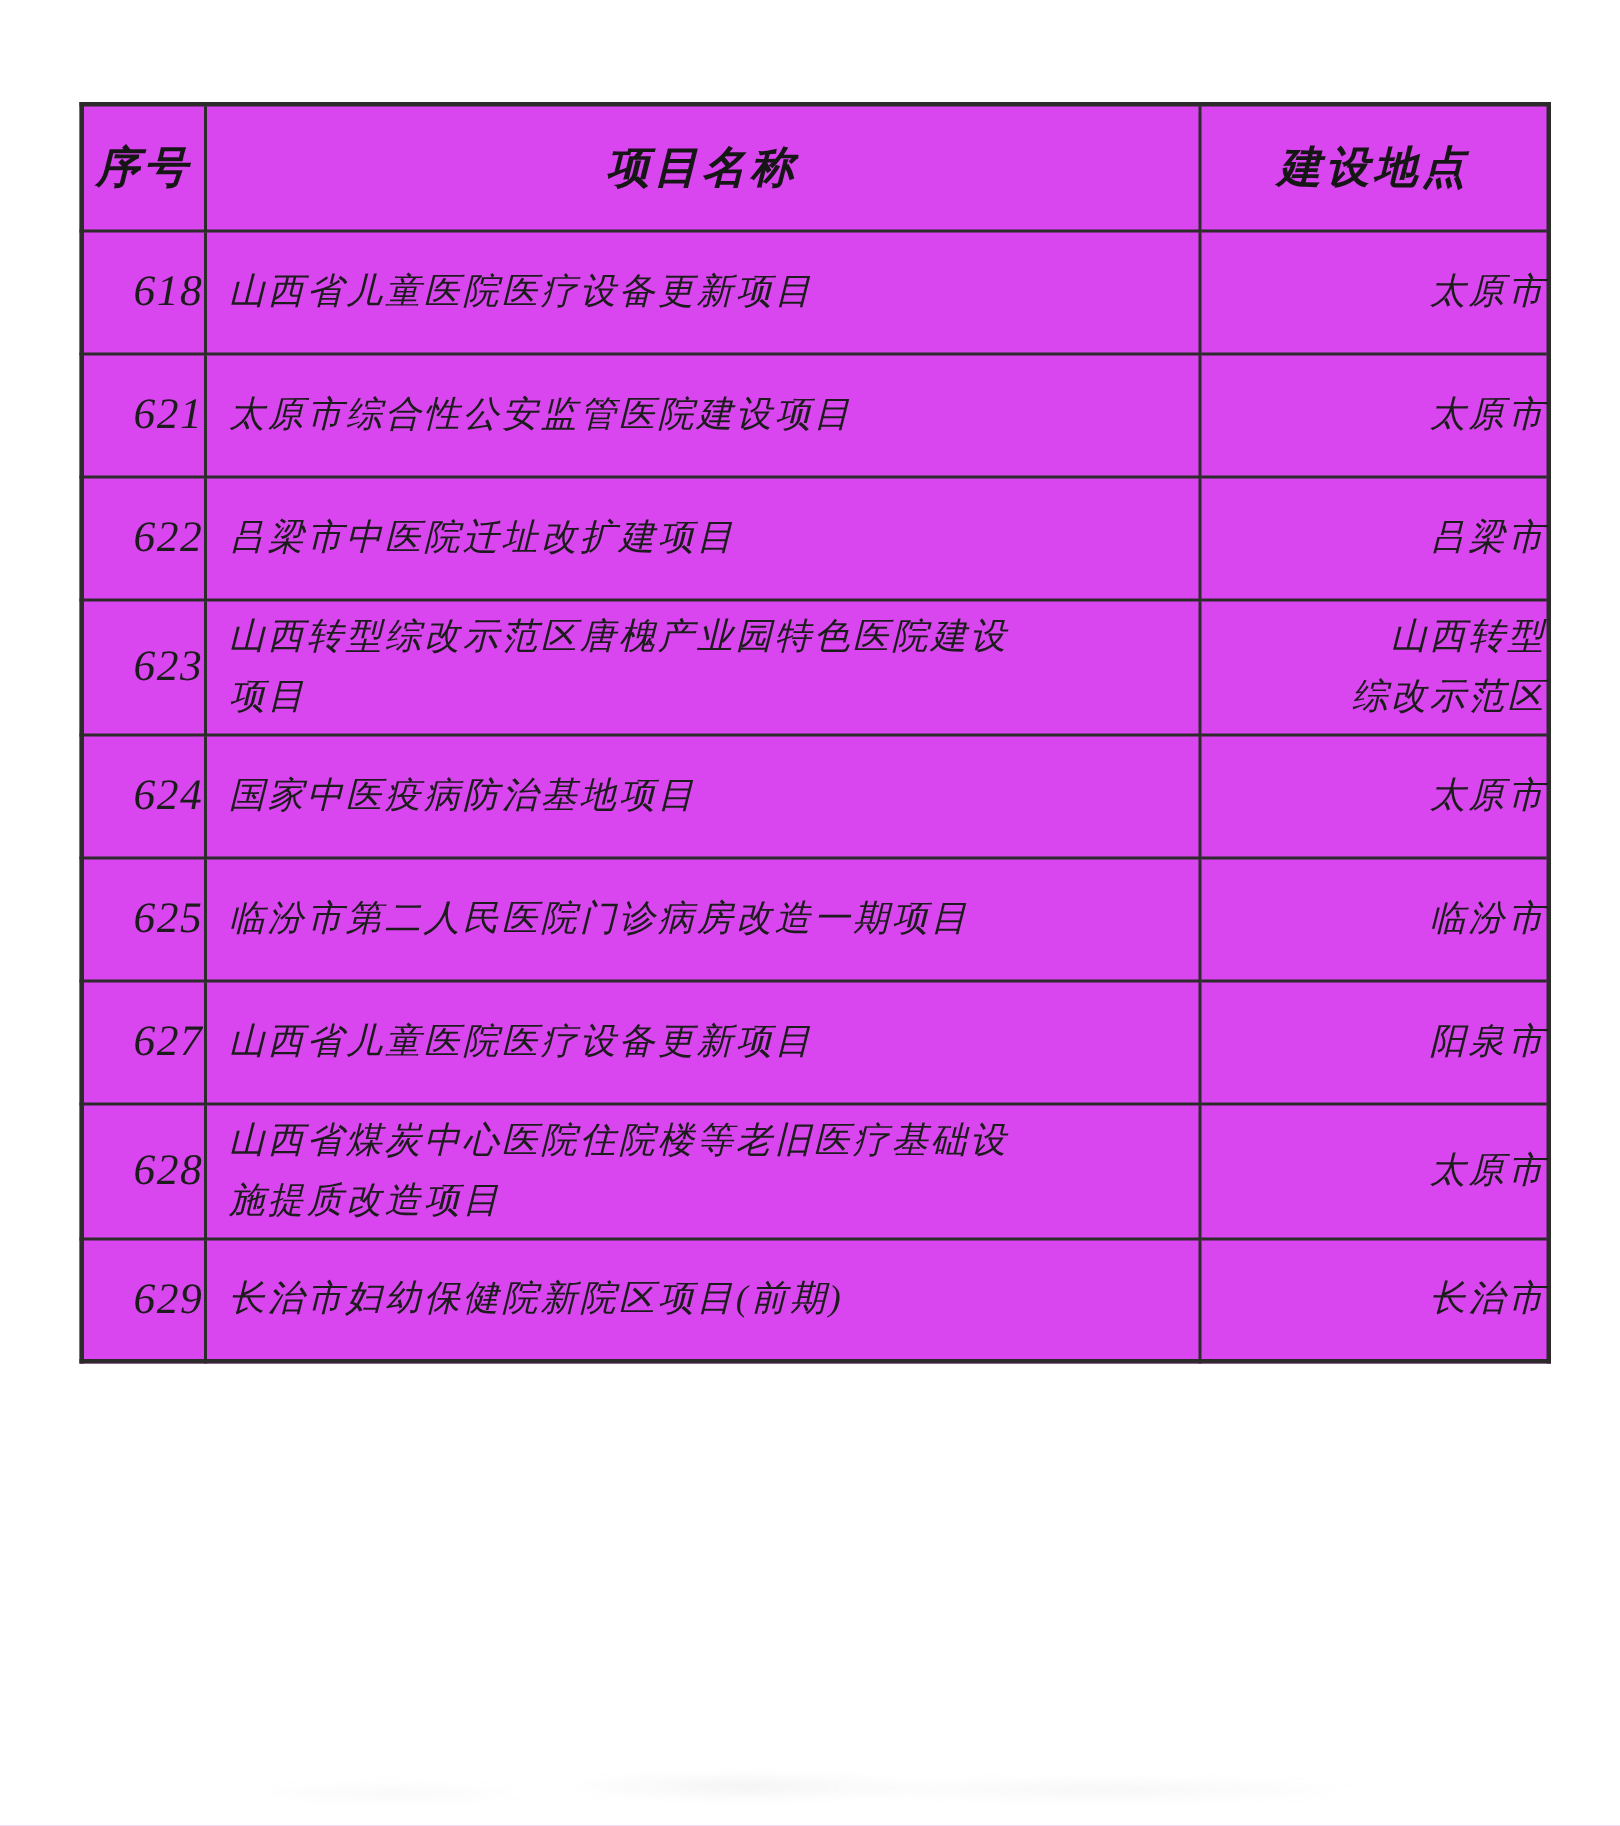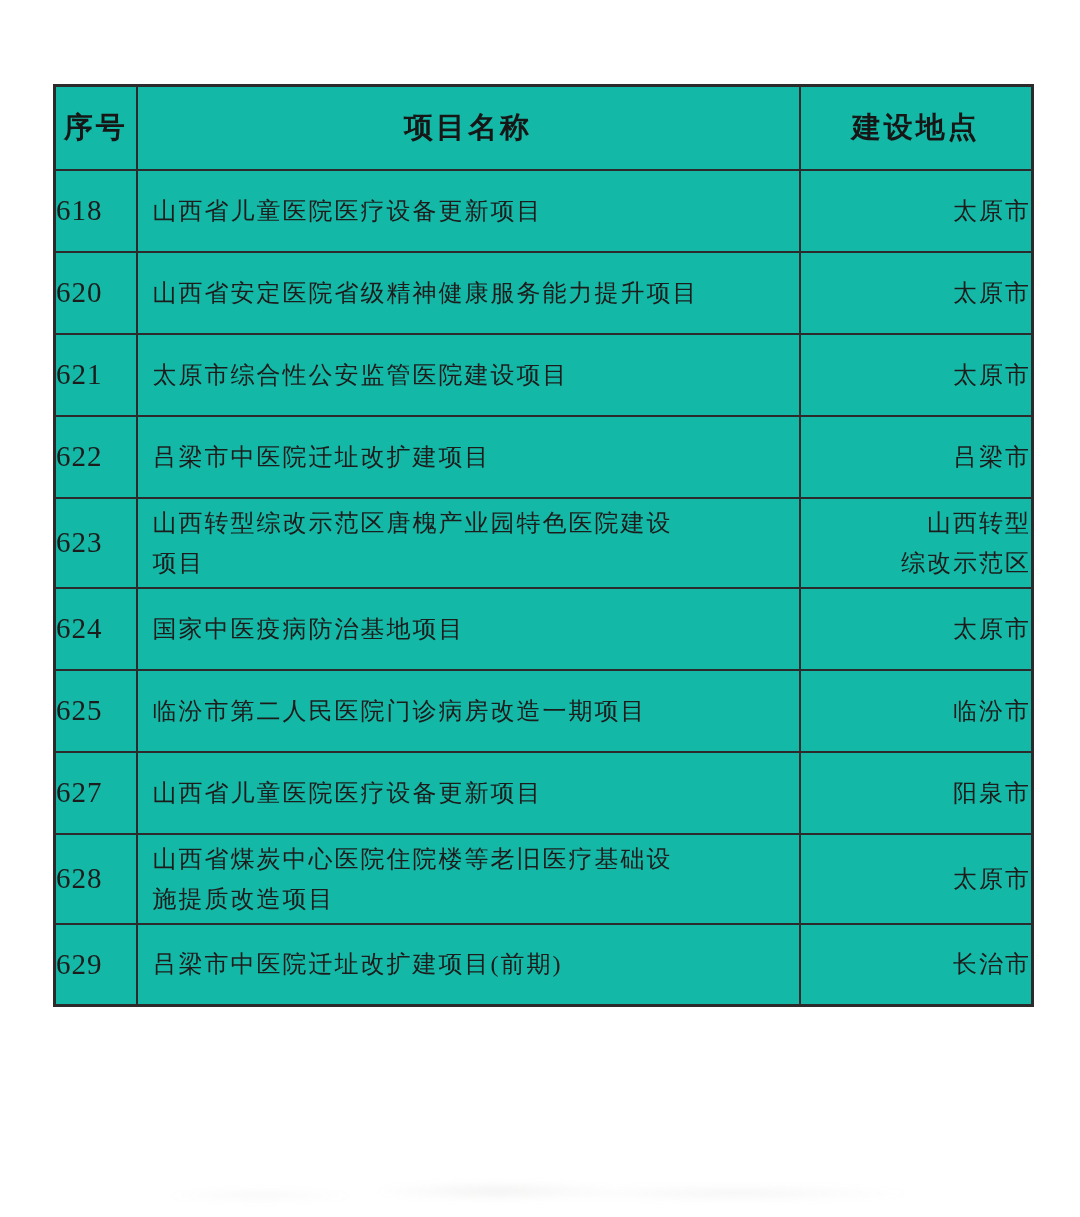--- a/index.html
+++ b/index.html
@@ -12,25 +12,26 @@
     width: 1080px;
     height: 1217px;
     background: #ffffff;
     overflow: hidden;
     font-family: "Liberation Serif", "DejaVu Serif", serif;
     color: #1c1c1c;
   }
   table.project-table {
     position: absolute;
     left: 53px;
-    top: 84px;
+    top: 68px;
     width: 978px;
     table-layout: fixed;
     border-collapse: collapse;
-    background: #14b8a6;
+    background: #d946ef;
+    font-style: italic;
   }
   table.project-table,
   table.project-table th,
   table.project-table td {
     border: 2px solid #2d2a2c;
   }
   table.project-table {
     border-width: 3px;
   }
   col.col-index    { width: 82px;  }
@@ -52,21 +53,21 @@
   }
   td {
     vertical-align: middle;
     font-size: 24px;
     color: #1c1c1c;
     padding: 0;
   }
   td.c-idx {
     font-family: "Liberation Serif", "DejaVu Serif", serif;
     font-size: 29px;
-    text-align: left;
+    text-align: right;
     letter-spacing: 1px;
   }
   td.c-name {
     text-align: left;
     padding: 4px 4px 4px 15px;
     letter-spacing: 2px;
     line-height: 40px;
     white-space: pre-line;
   }
   td.c-loc {
@@ -107,25 +108,20 @@
         <th>建设地点</th>
       </tr>
     </thead>
     <tbody>
       <tr>
         <td class="c-idx">618</td>
         <td class="c-name">山西省儿童医院医疗设备更新项目</td>
         <td class="c-loc">太原市</td>
       </tr>
       <tr>
-        <td class="c-idx">620</td>
-        <td class="c-name">山西省安定医院省级精神健康服务能力提升项目</td>
-        <td class="c-loc">太原市</td>
-      </tr>
-      <tr>
         <td class="c-idx">621</td>
         <td class="c-name">太原市综合性公安监管医院建设项目</td>
         <td class="c-loc">太原市</td>
       </tr>
       <tr>
         <td class="c-idx">622</td>
         <td class="c-name">吕梁市中医院迁址改扩建项目</td>
         <td class="c-loc">吕梁市</td>
       </tr>
       <tr>
@@ -151,21 +147,21 @@
         <td class="c-loc">阳泉市</td>
       </tr>
       <tr>
         <td class="c-idx">628</td>
         <td class="c-name">山西省煤炭中心医院住院楼等老旧医疗基础设
 施提质改造项目</td>
         <td class="c-loc">太原市</td>
       </tr>
       <tr>
         <td class="c-idx">629</td>
-        <td class="c-name">吕梁市中医院迁址改扩建项目(前期)</td>
+        <td class="c-name">长治市妇幼保健院新院区项目(前期)</td>
         <td class="c-loc">长治市</td>
       </tr>
     </tbody>
   </table>
 
   <div class="footer-blur"></div>
 
 </div>
 
 </body></html>

